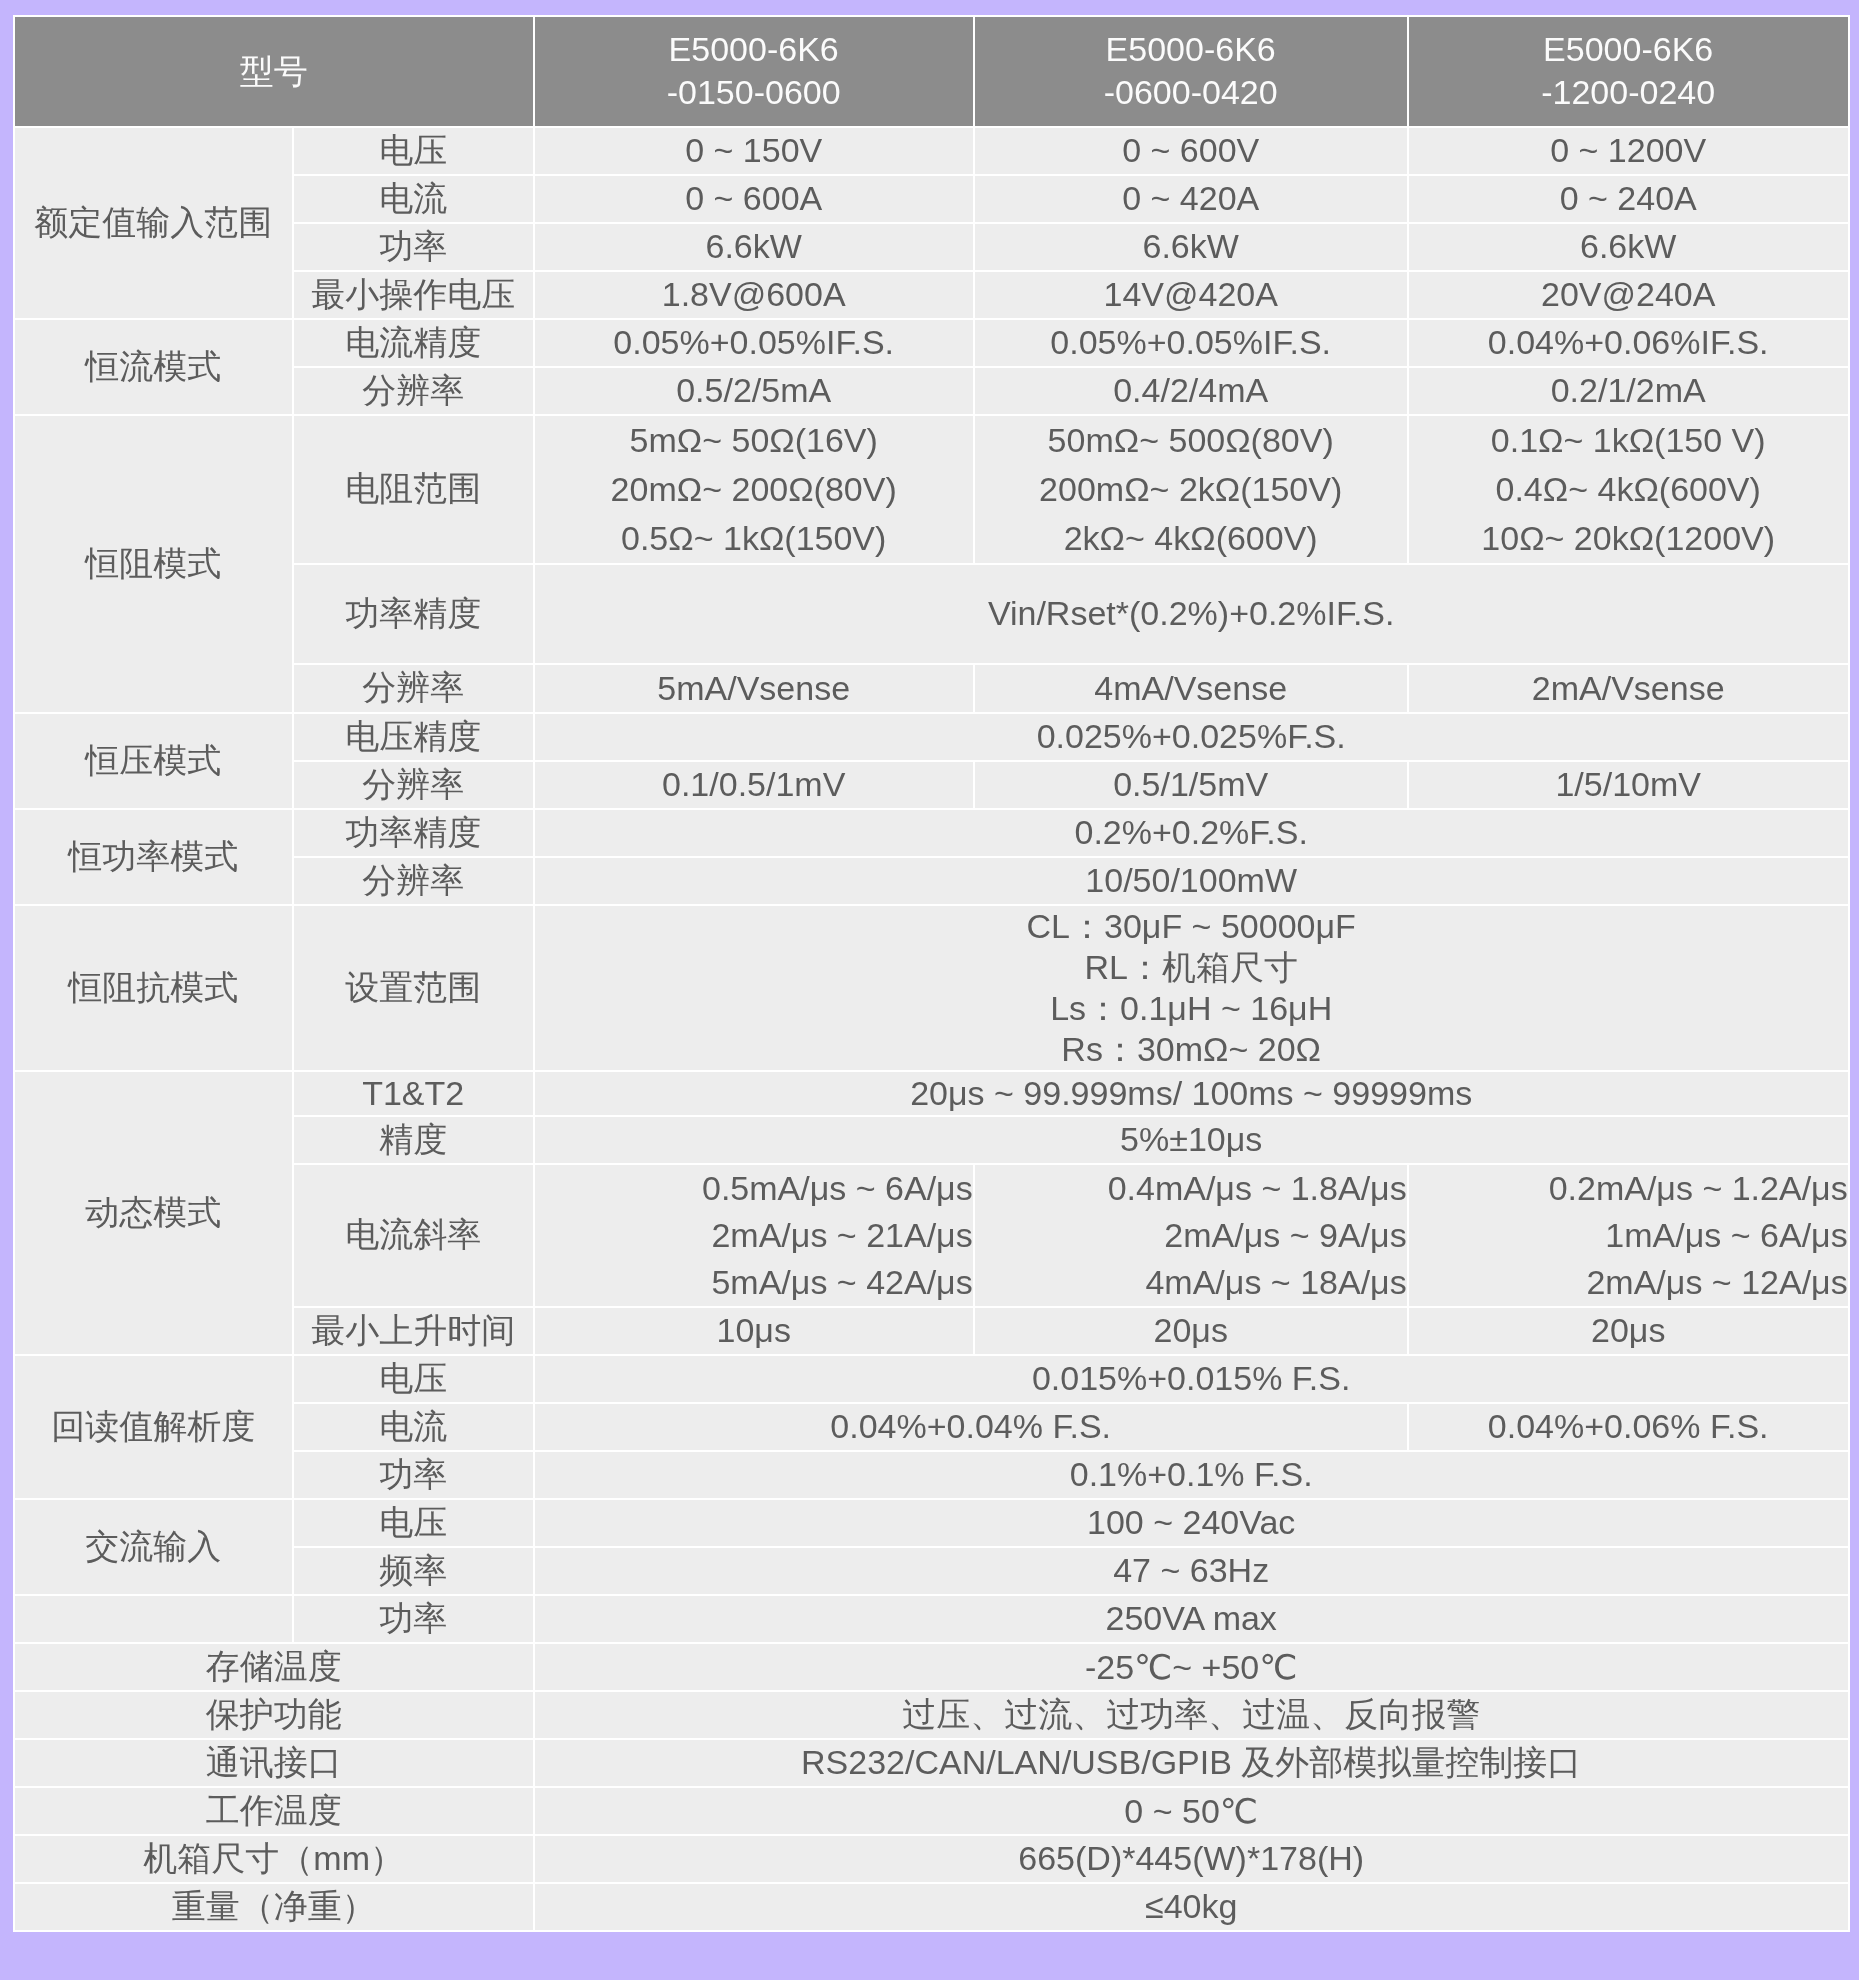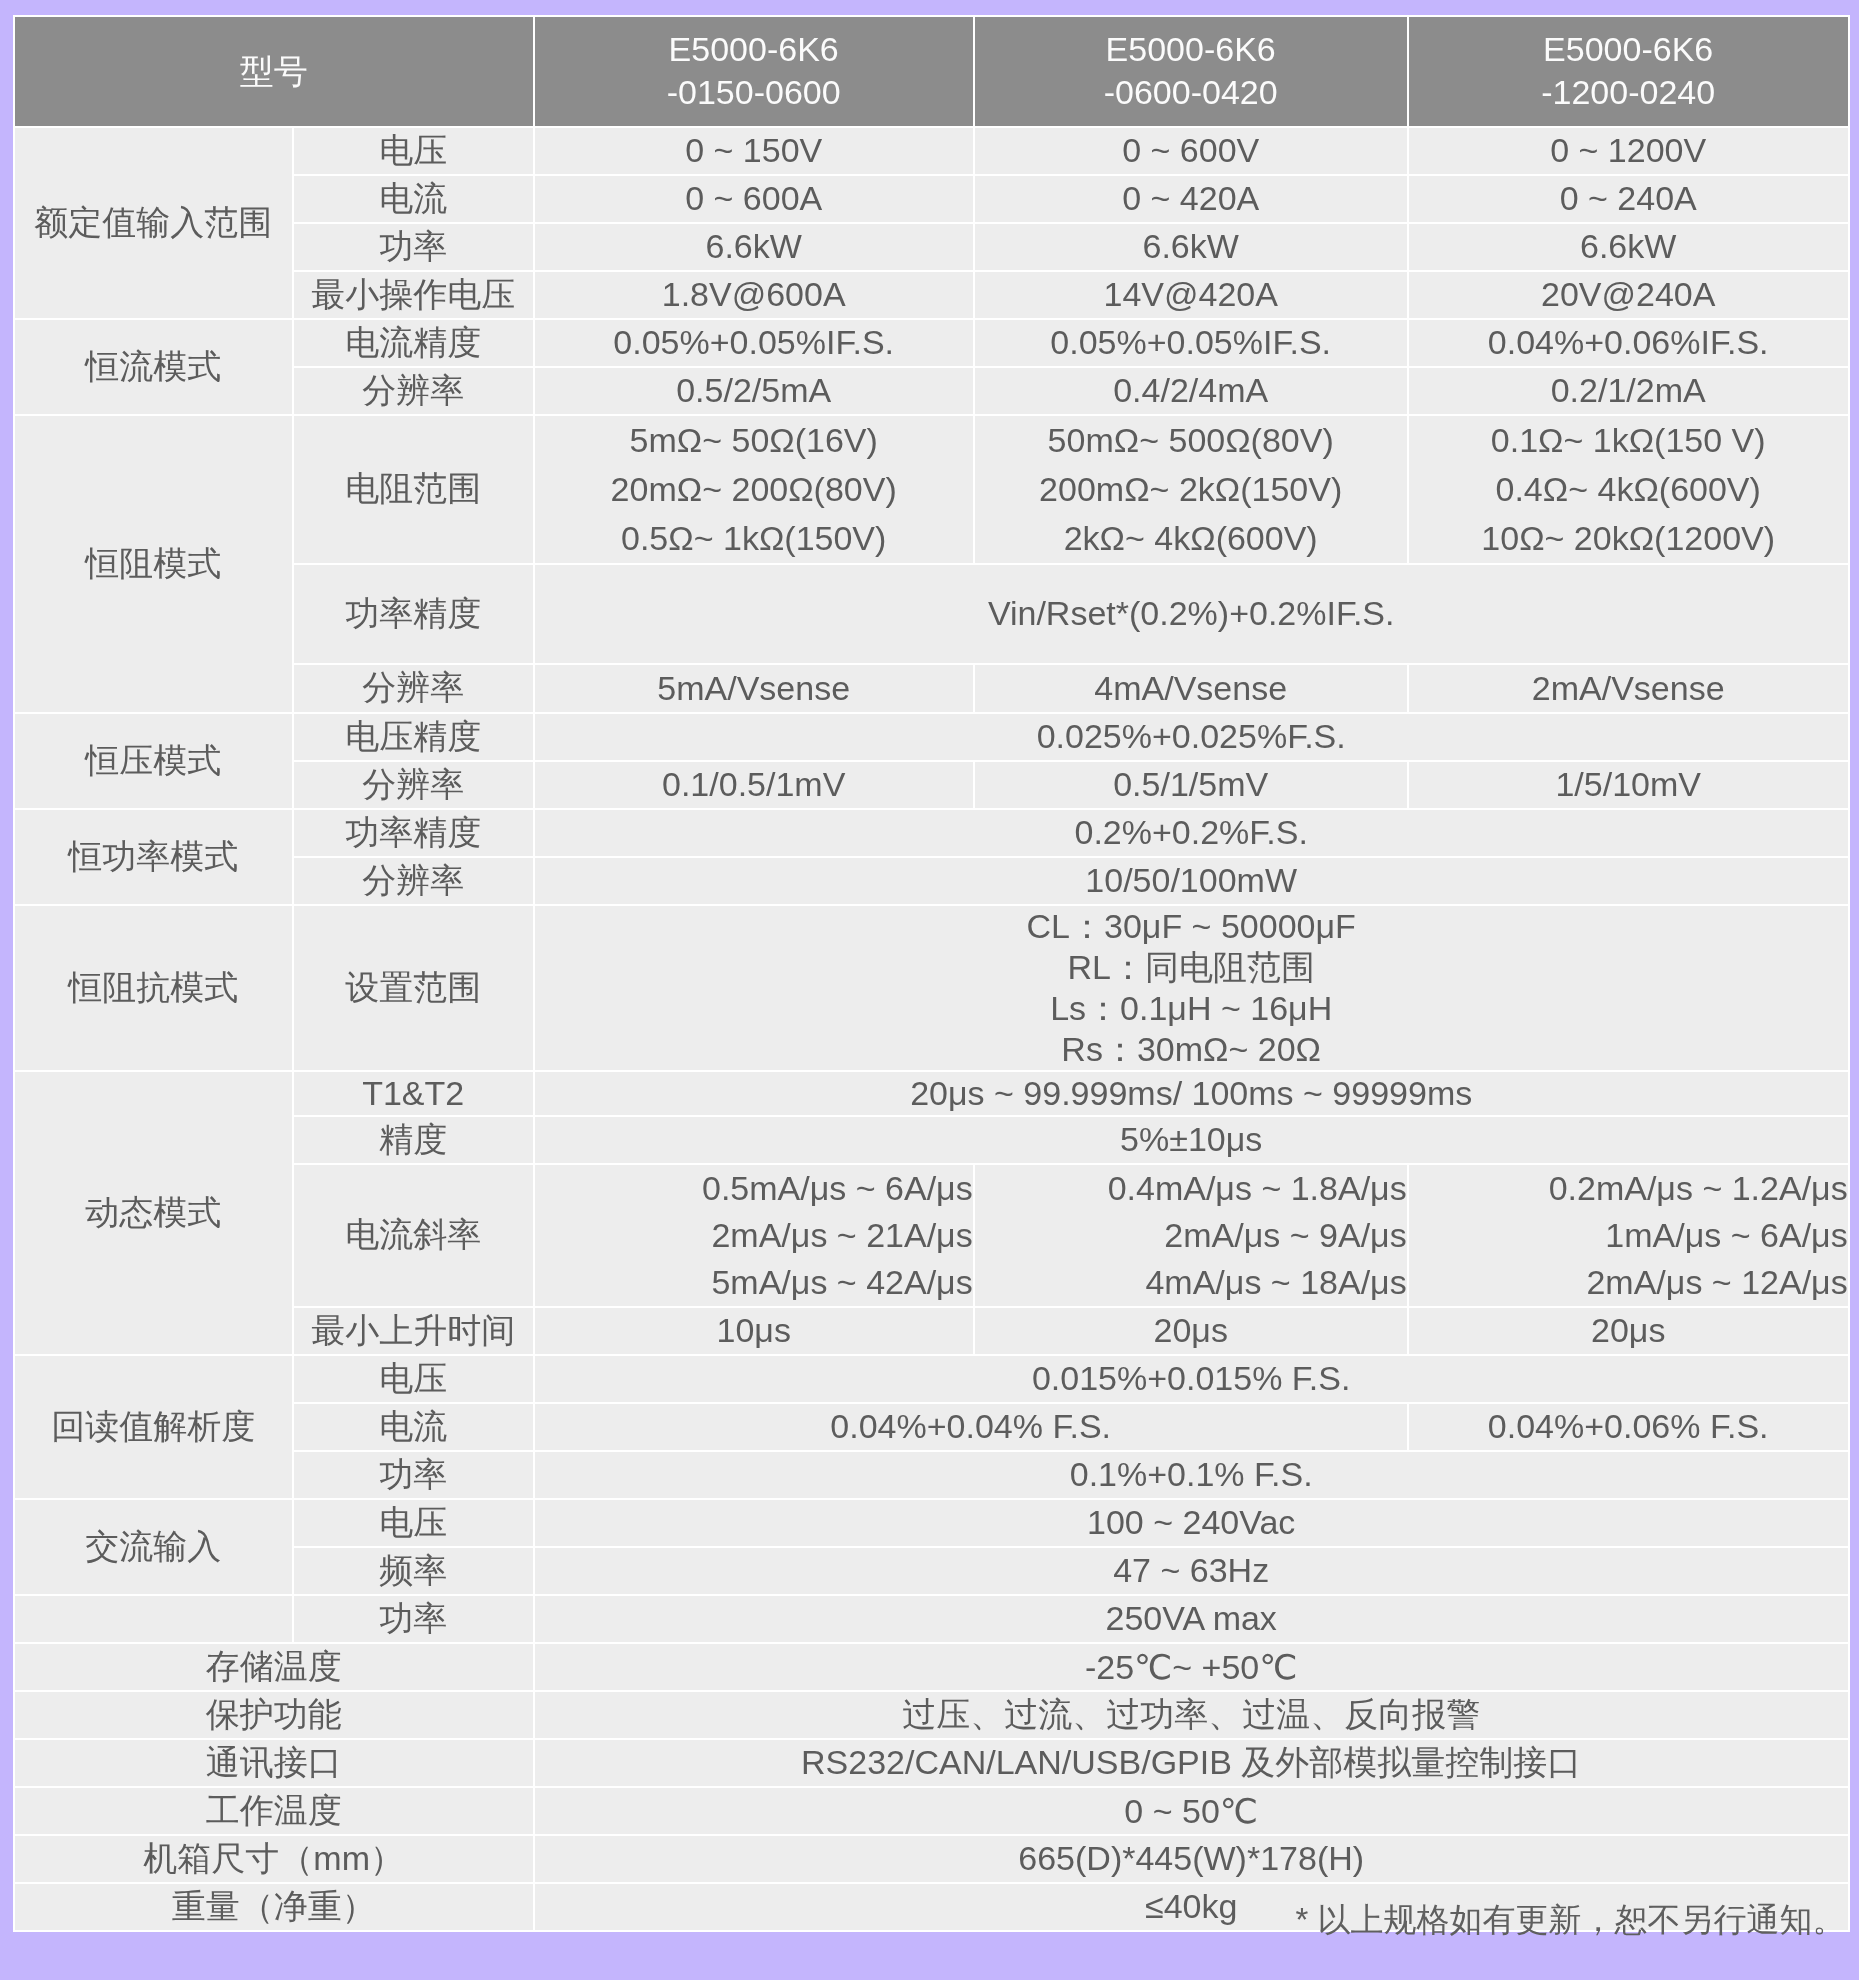--- a/index.html
+++ b/index.html
@@ -175,21 +175,21 @@
       <tr style="height:42px">
         <td class="sub">分辨率</td>
         <td colspan="3">10/50/100mW</td>
       </tr>
 
       <tr style="height:159px">
         <td class="cat">恒阻抗模式</td>
         <td class="sub">设置范围</td>
         <td colspan="3">
           <div class="ln-cz">CL：30μF ~ 50000μF</div>
-          <div class="ln-cz">RL：同电阻范围</div>
+          <div class="ln-cz">RL：机箱尺寸</div>
           <div class="ln-cz">Ls：0.1μH ~ 16μH</div>
           <div class="ln-cz">Rs：30mΩ~ 20Ω</div>
         </td>
       </tr>
 
       <tr style="height:45px">
         <td class="cat" rowspan="4">动态模式</td>
         <td class="sub">T1&amp;T2</td>
         <td colspan="3">20μs ~ 99.999ms/ 100ms ~ 99999ms</td>
       </tr>
@@ -272,16 +272,15 @@
         <td colspan="2" class="glabel">机箱尺寸（mm）</td>
         <td colspan="3">665(D)*445(W)*178(H)</td>
       </tr>
       <tr style="height:46px">
         <td colspan="2" class="glabel">重量（净重）</td>
         <td colspan="3">≤40kg</td>
       </tr>
     </tbody>
   </table>
 
-  <div class="footnote">* 以上规格如有更新，恕不另行通知。</div>
 
 </div>
 
 
 </body></html>

